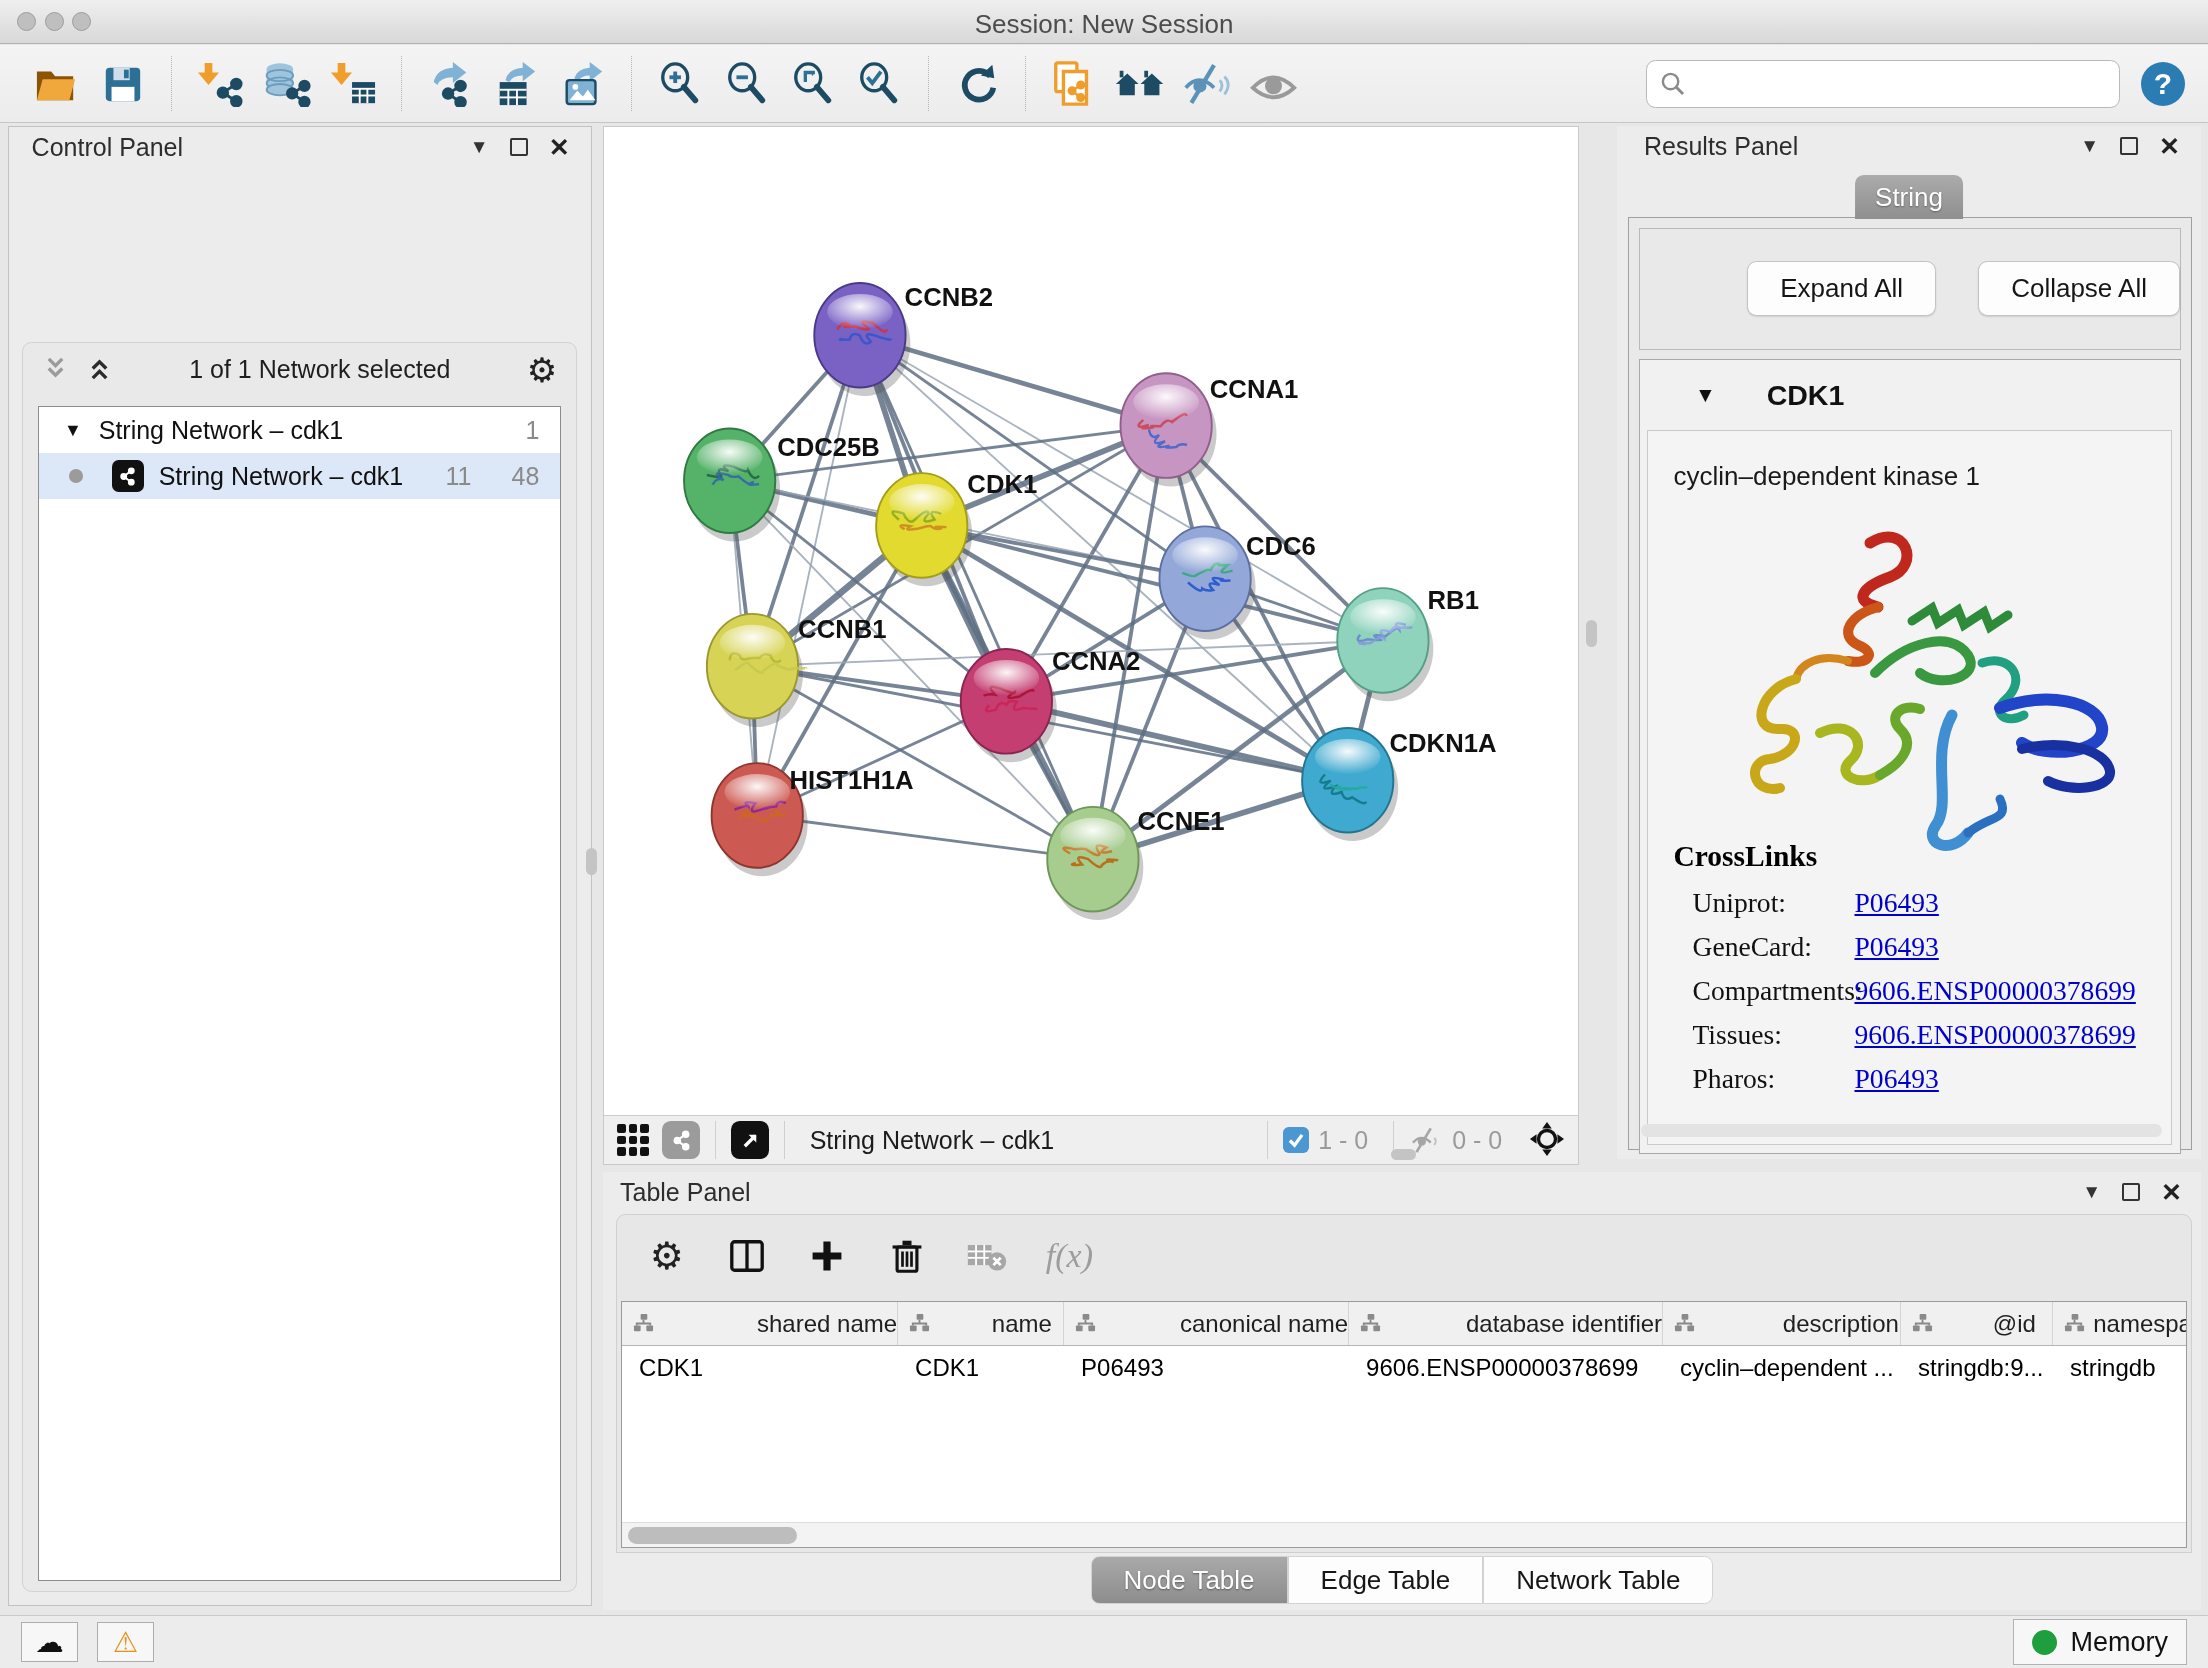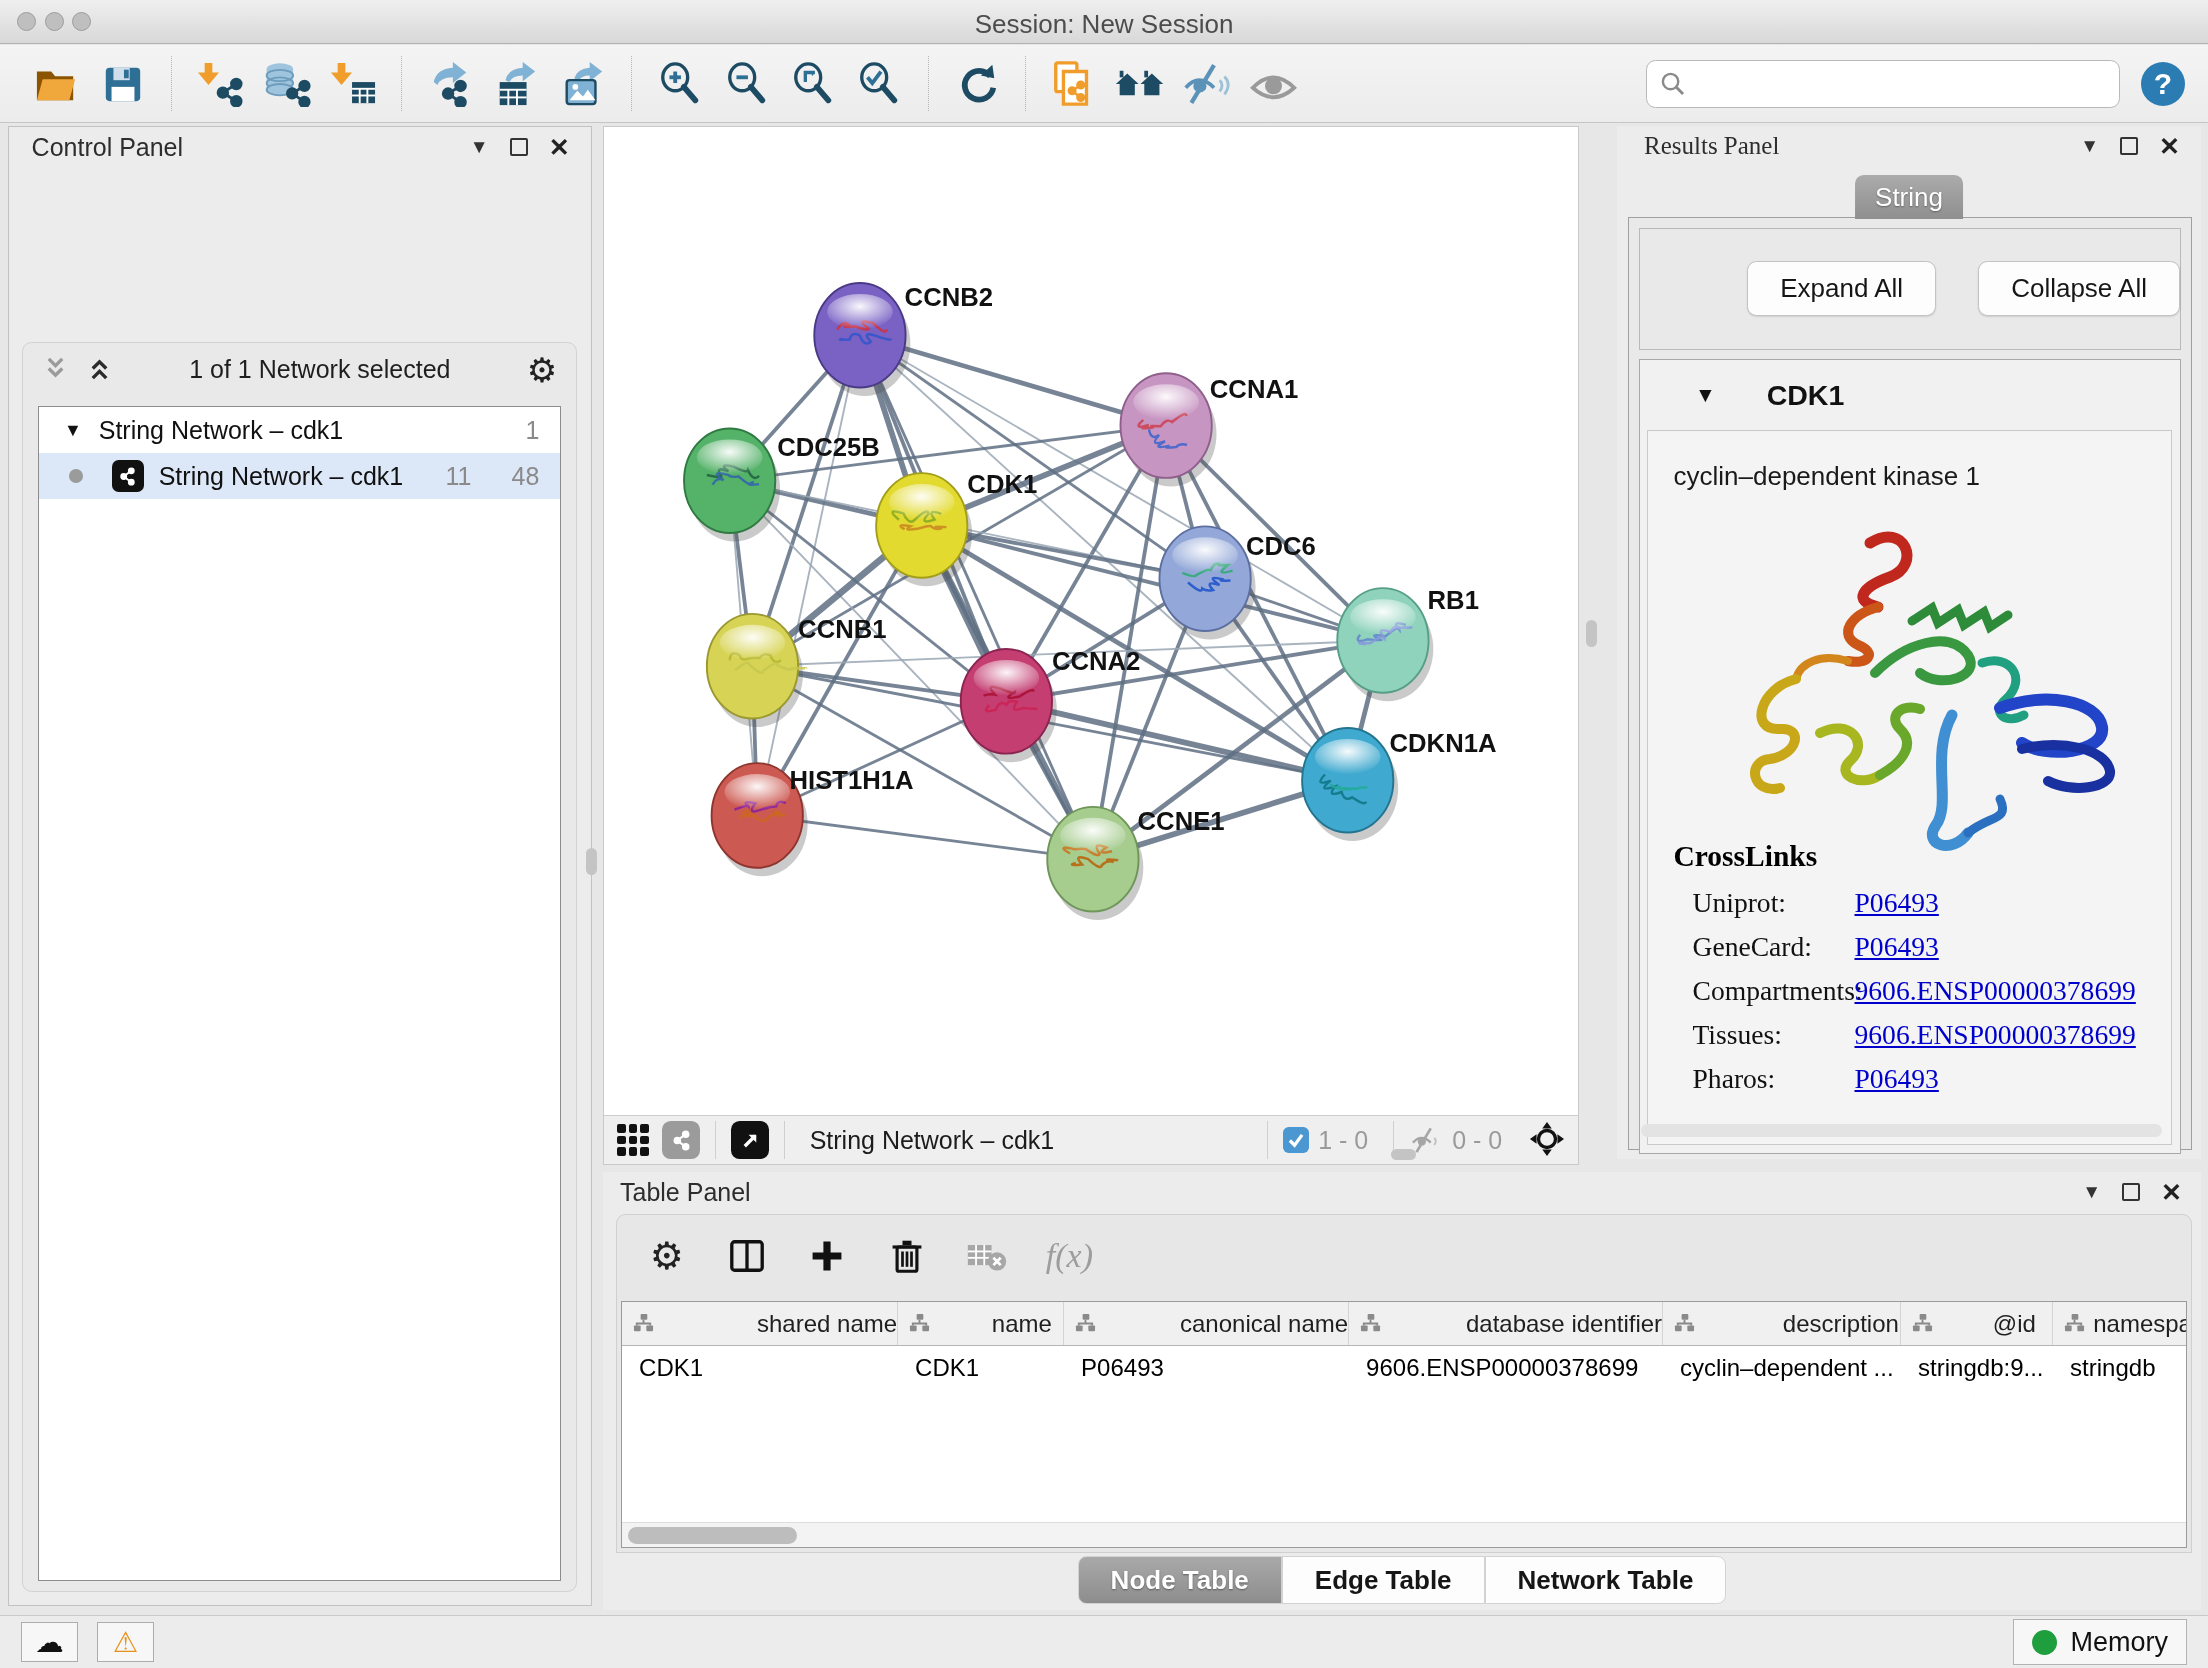--- a/index.html
+++ b/index.html
@@ -63,21 +63,21 @@
   .ns-sep { height:38px; border-left:1px solid #cfcfcf; margin:0 15px; }
   .ns-title { font-size:25px; color:#1c1c1c; margin-left:9.5px; flex:1; }
   .ns-count { font-size:25px; color:#9a9a9a; margin:0 9.5px; }
   .checkbox { width:26px; height:26px; border-radius:5.7px; background:#4a97d2; display:flex; align-items:center; justify-content:center; }
   .grid-ic { display:grid; grid-template-columns:repeat(3,8.6px); grid-gap:2.9px; }
   .grid-ic span { width:8.6px; height:8.6px; background:#111; border-radius:1.9px; }
   .round-btn { width:38px; height:38px; border-radius:8.6px; display:flex; align-items:center; justify-content:center; }
 
   
   .results-panel { position:absolute; left:1617px; top:126px; width:584px; height:1033px; background:#ececec; }
-  .rp-header { height:40px; display:flex; align-items:center; justify-content:space-between; padding:0 21px 0 27px;font-family:Liberation Serif, serif; }
+  .rp-header { height:40px; display:flex; align-items:center; justify-content:space-between; padding:0 21px 0 27px; }
   .string-tab { position:absolute; left:50%; transform:translateX(-50%); top:49px; height:44px; padding:0 20px;
     background:linear-gradient(#ababab,#8f8f8f); color:#fff; font-size:26px; display:flex; align-items:center;
     border-radius:8.6px 8.6px 0 0; text-shadow:0 1px 1.9px rgba(0,0,0,.35); z-index:2; }
   .rp-outer { position:absolute; left:11.4px; top:91px; right:9.5px; bottom:9.5px; background:#e9e9e9;
     border:1.9px solid #9f9f9f; }
   .rp-buttons { margin:9.5px; border:1.9px solid #b9b9b9; height:122px; display:flex; align-items:center;
     justify-content:flex-end; gap:42px; }
   .rp-btn { background:#fdfdfd; border:1px solid #c3c3c3; border-radius:9.5px; padding:11.4px 32px; font-size:26px;
     color:#161616; box-shadow:0 1px 1.9px rgba(0,0,0,.12); }
   .rp-section { margin:0 9.5px; border:1.9px solid #a8a8a8; height:795px; background:#f1f1f1; }
@@ -104,21 +104,21 @@
   .thead { display:flex; height:44px; background:#f0f0f0; border-bottom:1.9px solid #b5b5b5; }
   .th { display:flex; align-items:center; border-right:1px solid #d4d4d4; flex-shrink:0; overflow:hidden; }
   .th svg { margin:0 7.6px 0 9.5px; flex-shrink:0; }
   .th span { flex:1; text-align:center; font-size:24px; color:#1f1f1f; white-space:nowrap; }
   .trow { display:flex; height:42px; }
   .td { font-size:24px; color:#000; padding:7.6px 0 0 17px; flex-shrink:0; white-space:nowrap; overflow:hidden; }
   .tbl-hscroll { position:absolute; left:0; right:0; bottom:0; height:25px; background:#f3f3f3; border-top:1px solid #ddd; }
   .tbl-thumb { position:absolute; left:5.7px; top:3.8px; width:169px; height:17px; background:#bdbdbd; border-radius:8.6px; }
   .tp-tabs { position:absolute; left:0; width:100%; top:384px; display:flex; justify-content:center; }
   .tp-tab { height:48px; padding:0 32px; display:flex; align-items:center; font-size:26px; color:#161616;
-    background:#fdfdfd; border:1px solid #d2d2d2;font-weight:bold; }
+    background:#fdfdfd; border:1px solid #d2d2d2; }
   .tp-tab:first-child { border-radius:8.6px 0 0 8.6px; }
   .tp-tab:last-child { border-radius:0 8.6px 8.6px 0; }
   .tp-tab.active { background:linear-gradient(#a9a9a9,#8d8d8d); color:#fff; text-shadow:0 1px 1.9px rgba(0,0,0,.4); }
 
   
   .statusbar { position:absolute; left:0; top:1615px; width:2208px; height:53px; background:#ececec;
     border-top:1px solid #c9c9c9; display:flex; align-items:center; padding:0 21px; }
   .sb-btn { width:57px; height:40px; background:#f7f7f7; border:1.9px solid #adadad; display:flex;
     align-items:center; justify-content:center; margin-right:19px; font-size:28.5px; }
   .mem-btn { margin-left:auto; height:46px; background:#f7f7f7; border:1.9px solid #b3b3b3; display:flex;

